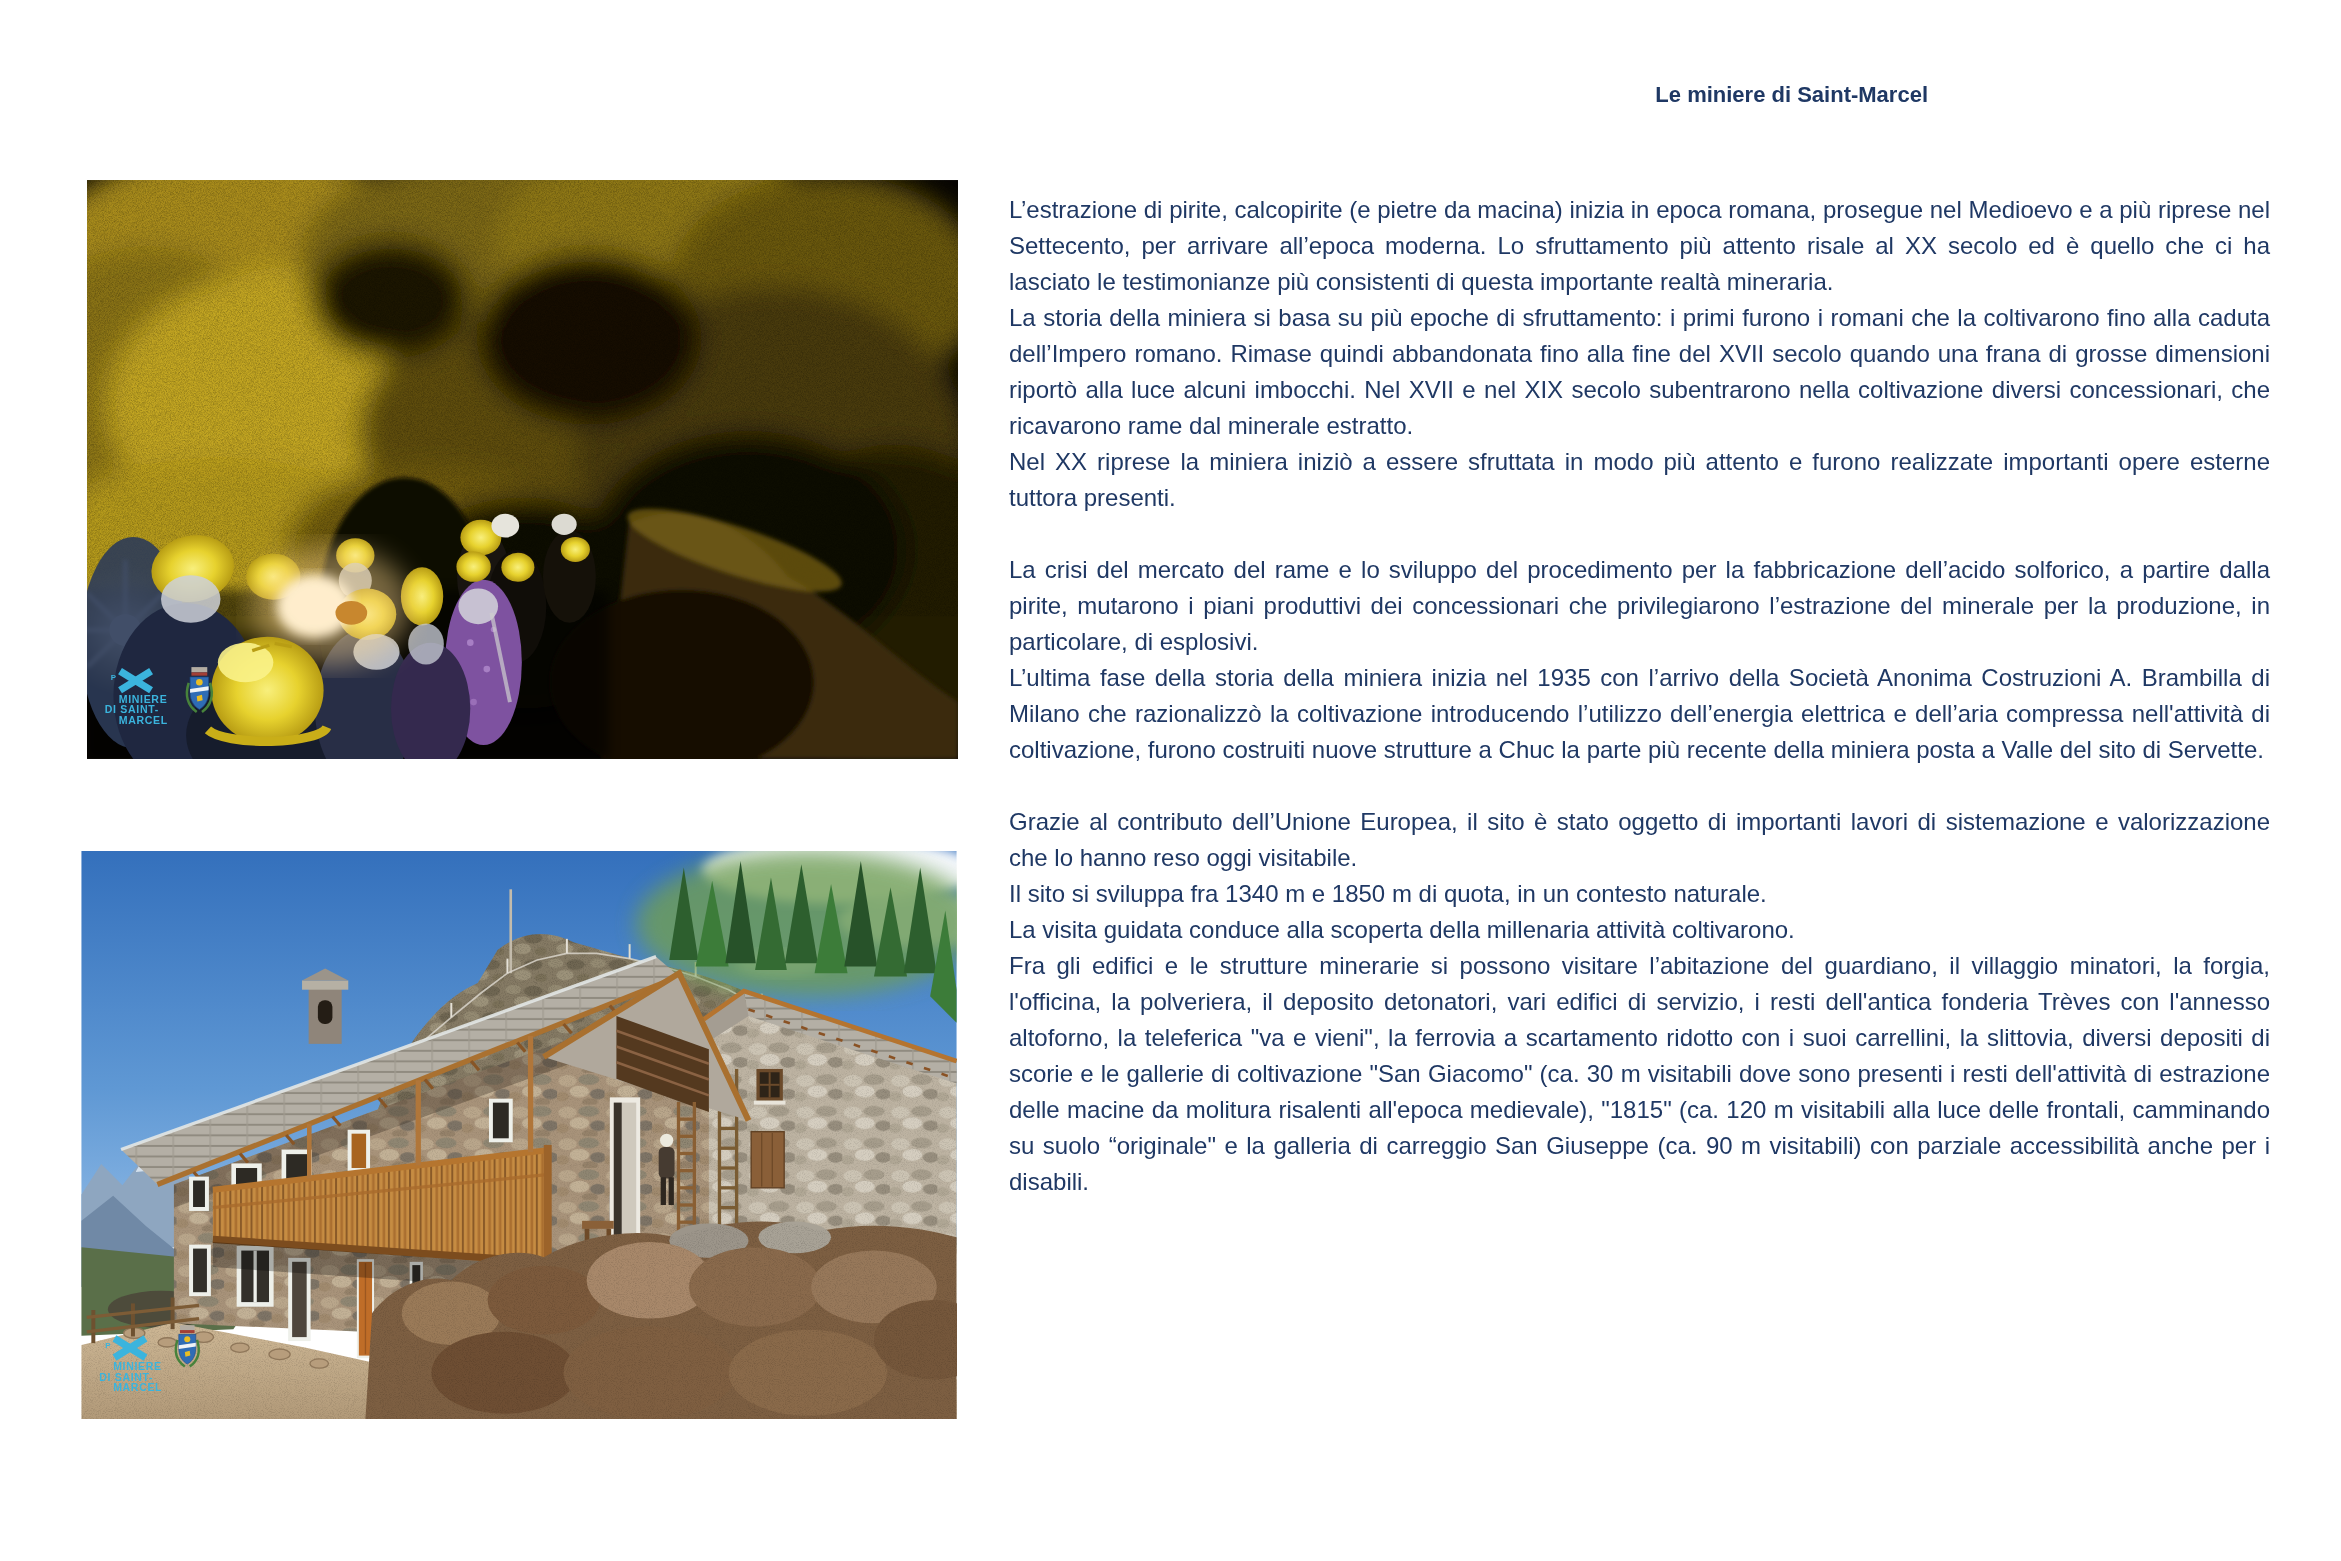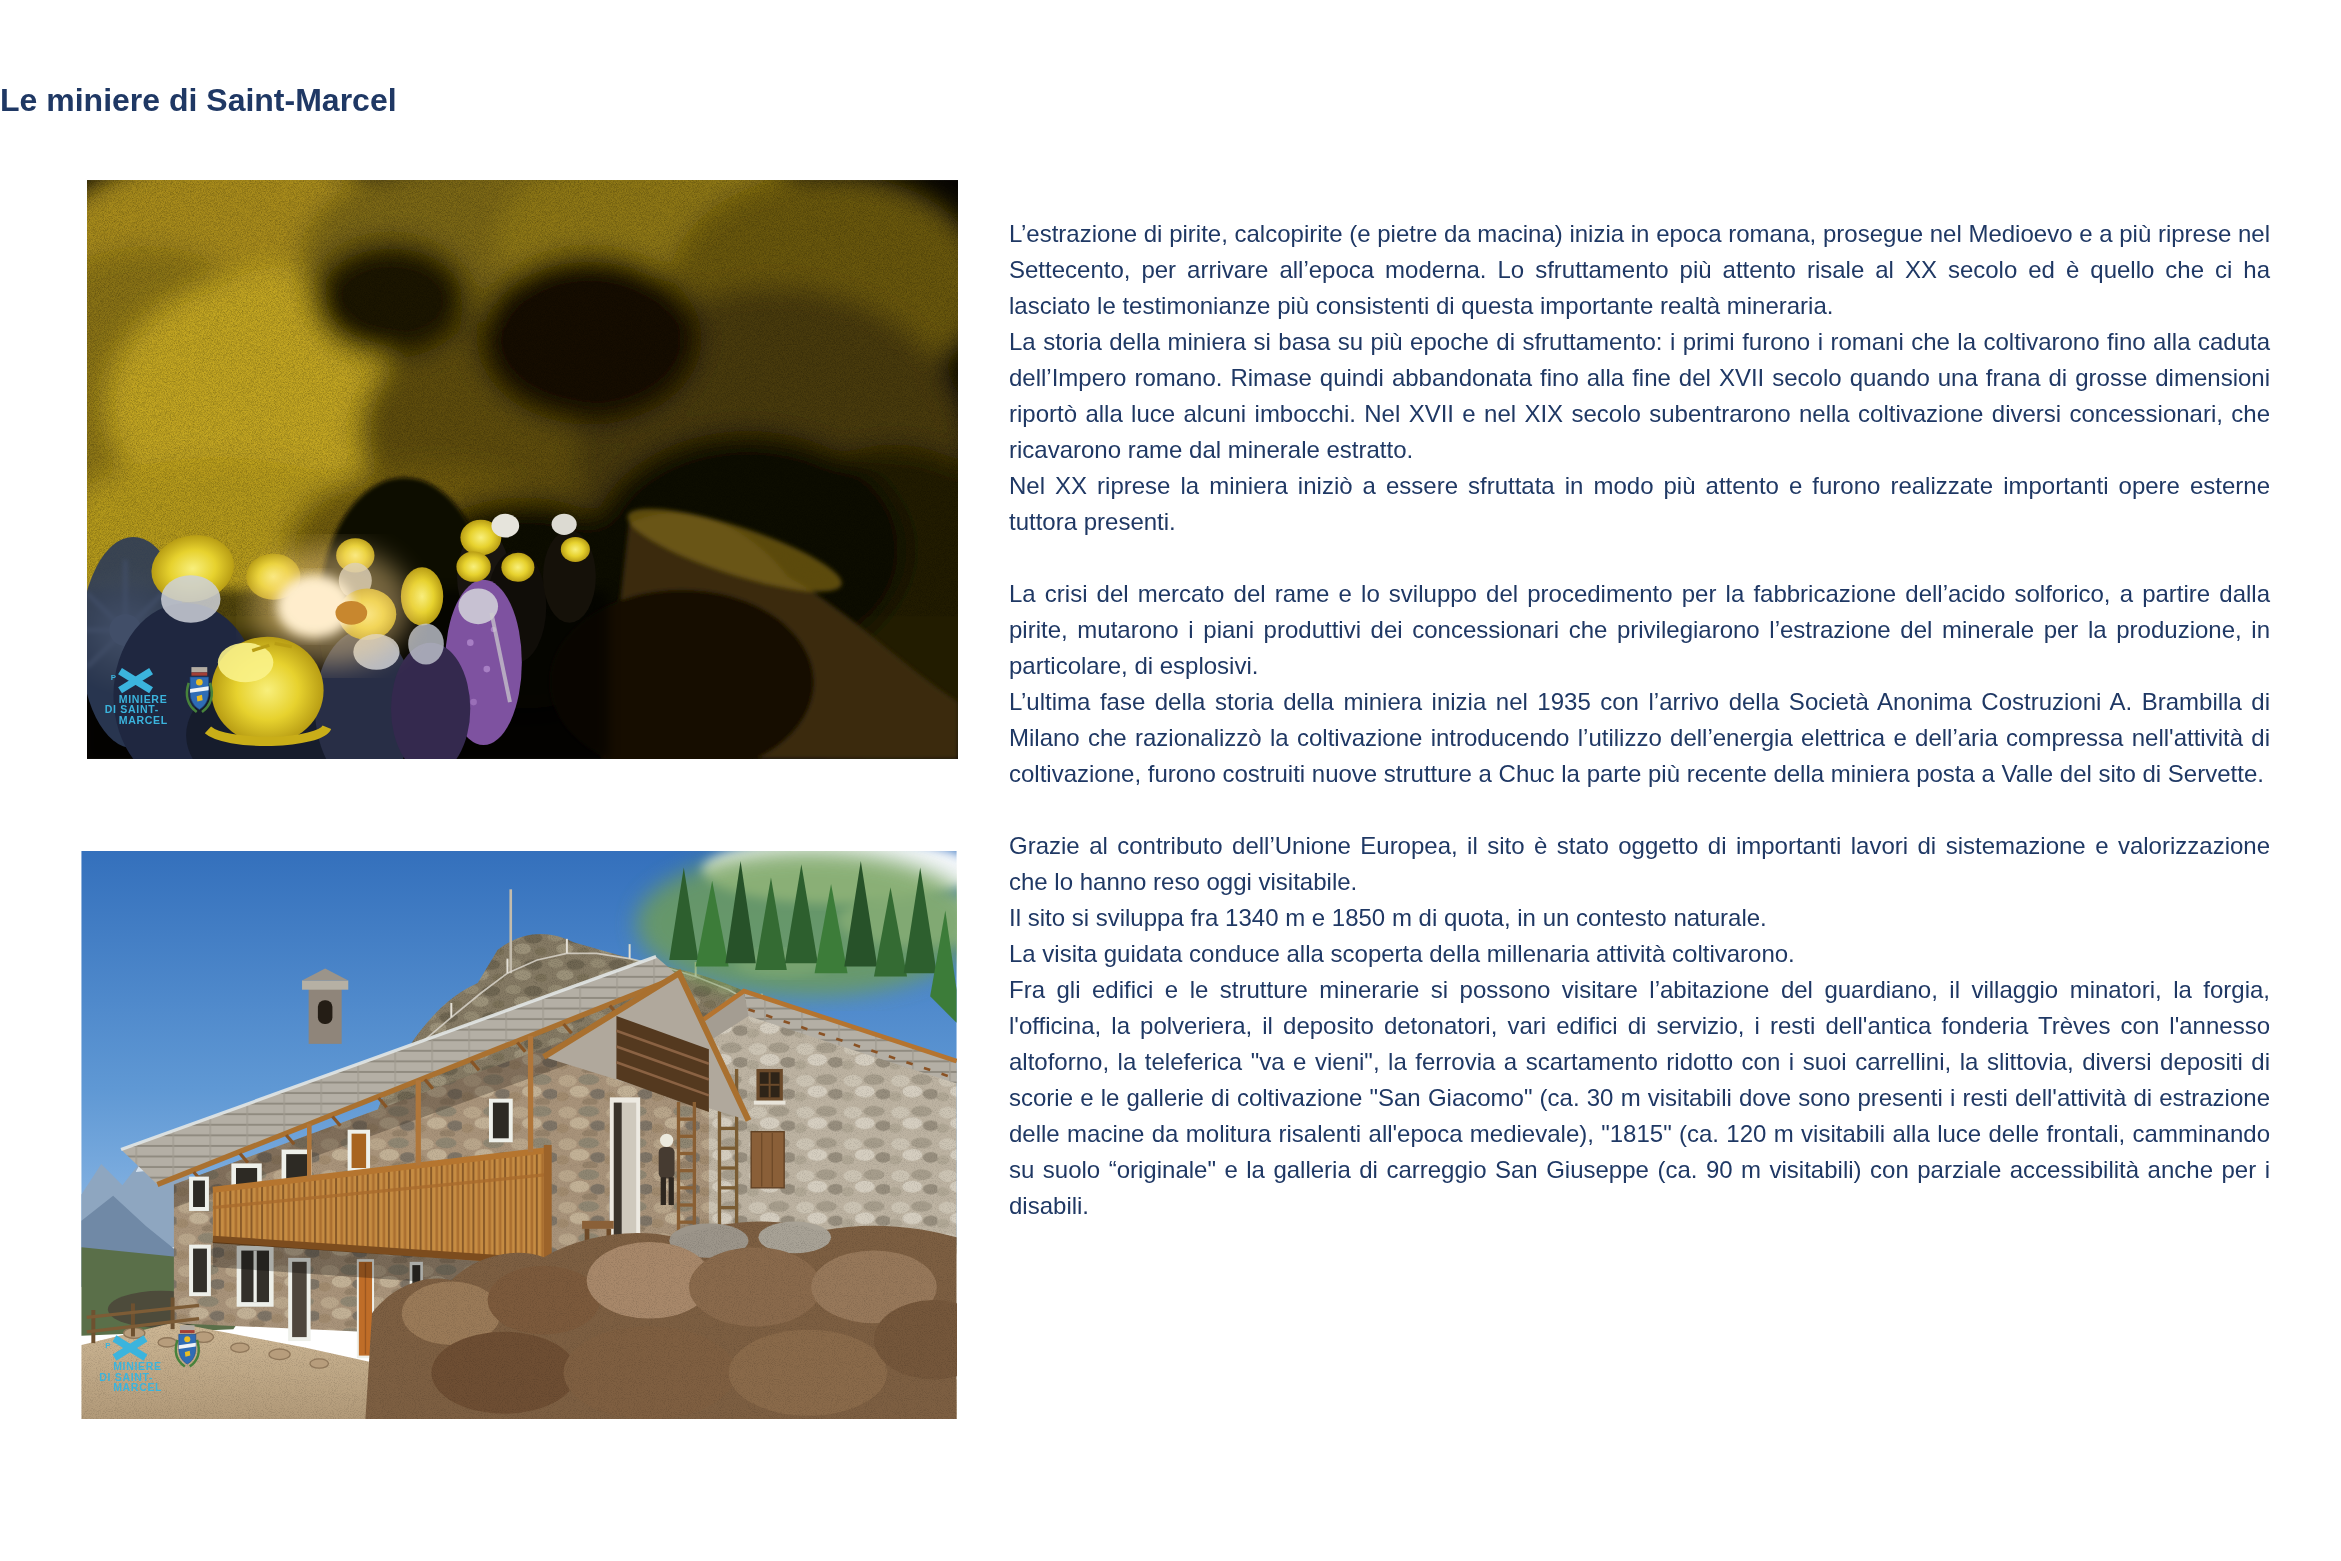--- a/index.html
+++ b/index.html
@@ -1,29 +1,29 @@
 <!DOCTYPE html>
 <html style="font-size:10.6px"><head>
 <meta charset="utf-8">
 <style>
   html,body{margin:0;padding:0;background:#ffffff;}
   .page{
     position:relative;width:2342px;height:1561px;background:#ffffff;overflow:hidden;
     font-family:"Liberation Sans",sans-serif;
   }
   .title{
-    position:absolute;left:0;top:82px;width:1928px;text-align:left;
-    font-size:32px;font-weight:bold;color:#1f3864;letter-spacing:0;
+    position:absolute;left:0;top:82px;width:1928px;text-align:right;
+    font-size:22px;font-weight:bold;color:#1f3864;letter-spacing:0;
   }
   .photo{position:absolute;display:block;}
   .photo-cave{left:87px;top:180px;width:871px;height:579px;}
   .photo-village{left:81px;top:851px;width:876px;height:568px;}
   .text-col{
     position:absolute;left:1009px;top:192px;width:1261px;
-    color:#1f3864;font-size:24px;line-height:36px;text-align:justify;margin-top:24px;
+    color:#1f3864;font-size:24px;line-height:36px;text-align:justify;
   }
   .p{min-height:36px;}
   svg{display:block;}
   .logo-text{font-family:"Liberation Sans",sans-serif;font-weight:bold;letter-spacing:1px;}
 </style>
 </head>
 <body>
 
 <div class="page">
 

